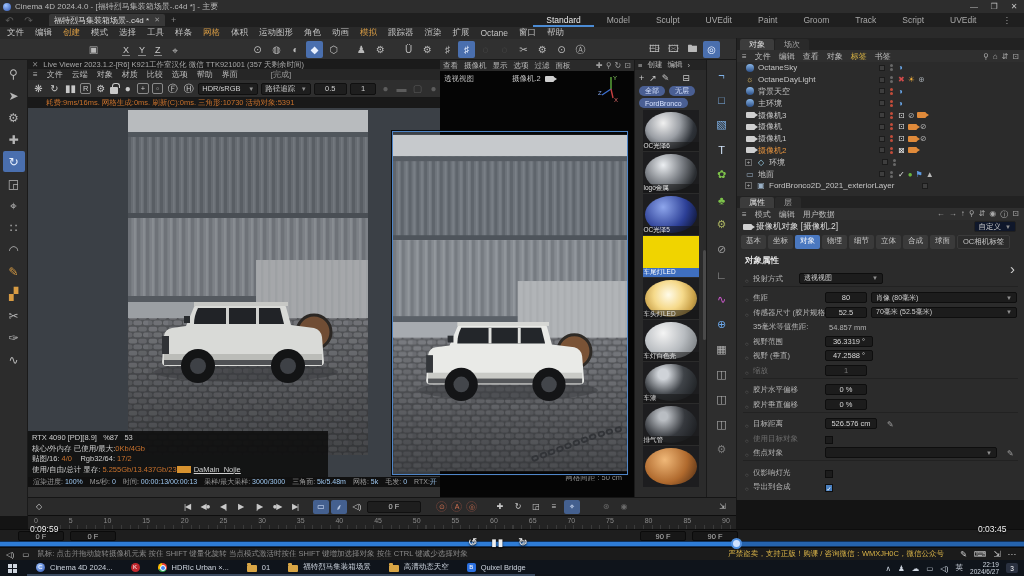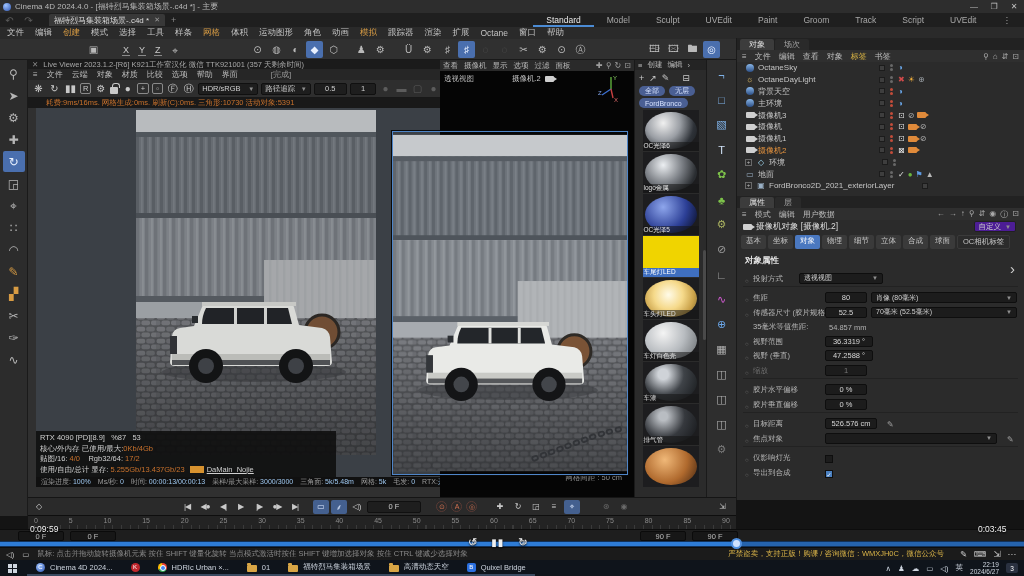--- a/index.html
+++ b/index.html
@@ -38,21 +38,21 @@
 .lvtitle{height:9px;background:#1b1b1b;display:flex;align-items:center;font-size:7.5px;color:#a8a8a8;gap:5px;padding-left:4px}
 .lvmenu{height:11px;background:#262626;display:flex;align-items:center;gap:9px;font-size:8px;color:#bdbdbd;padding-left:5px}
 .lvdone{color:#9a9a9a;margin-left:24px}
 .lvtools{height:18px;background:#2e2e2e;display:flex;align-items:center;gap:3px;padding-left:4px;border-bottom:1px solid #181818}
 .lvico{width:15px;height:14px;display:inline-flex;align-items:center;justify-content:center;color:#c9c9c9;font-size:10px}
 .lvbox{border:1px solid #8a8a8a;border-radius:2px;width:13px;height:11px;display:inline-flex;align-items:center;justify-content:center;font-size:7.5px;color:#c9c9c9}
 .combo{background:#1e1e1e;border:1px solid #101010;border-radius:2px;height:12px;display:inline-flex;align-items:center;font-size:7.5px;color:#cfcfcf;padding:0 3px;gap:3px}
 .combo .car{font-size:6px;color:#8f8f8f}
 .nfield{background:#1e1e1e;border:1px solid #101010;border-radius:2px;height:12px;display:inline-flex;align-items:center;justify-content:center;font-size:7.5px;color:#cfcfcf}
 .lvstats{height:10px;background:#191919;color:#c8712c;font-size:7.5px;display:flex;align-items:center;padding-left:18px;white-space:nowrap}
-.lvcanvas{position:absolute;left:8px;top:48px;width:412px;height:379px;background:#3b4046;overflow:hidden}
+.lvcanvas{position:absolute;left:0;top:48px;width:412px;height:379px;background:#3b4046;overflow:hidden}
 .lockico{width:9px;height:7px;border-radius:1px;background:#c9c9c9;position:relative;margin-top:4px}
 .lockico::before{content:"";position:absolute;top:-4px;left:1.5px;width:6px;height:4px;border:1.5px solid #c9c9c9;border-bottom:none;border-radius:3px 3px 0 0}
 .ovstats{position:absolute;left:0;bottom:10px;width:300px;background:rgba(14,14,14,.88);font-size:7.5px;color:#cfcfcf;padding:2px 4px;line-height:10.5px;white-space:nowrap}
 .ovstats .v{color:#c8712c}
 .chip{display:inline-flex;align-items:center;gap:3px}
 .chip i{width:14px;height:7px;background:#d7922f;display:inline-block}
 .chip u{color:#d0d0d0}
 .lvstatus{position:absolute;left:0;bottom:0;width:412px;height:10px;background:#101010;display:flex;align-items:center;gap:7px;font-size:7px;color:#9a9a9a;padding-left:5px;white-space:nowrap}
 .lvstatus b{color:#9ec7ef;font-weight:normal}
 
@@ -100,21 +100,21 @@
 .oico{width:10px;display:inline-flex;justify-content:center;font-size:8px}
 .sky{width:8px;height:8px;border-radius:50%;background:linear-gradient(#89b6e8,#2c4f86)}
 .exp{width:7px;height:7px;border:1px solid #6a6a6a;color:#bbb;font-size:6px;line-height:5px;text-align:center;margin-right:1px}
 .chk{width:6px;height:6px;background:#3e3e3e;border:1px solid #1c1c1c}
 .dots{display:flex;flex-direction:column;gap:1px;margin:0 2px}
 .d{width:3px;height:3px;border-radius:50%;background:#686868}
 .d.r{background:#c24c3a}
 .tags{display:flex;gap:3px;align-items:center;font-size:8px}
 
 .atitle{height:13px;display:flex;align-items:center;gap:4px;font-size:8.5px;color:#dedede;padding-left:6px}
-.preset{margin-left:auto;margin-right:8px;background:#4c1d95;border:1px solid #202020;border-radius:2px;font-size:7.5px;color:#cfcfcf;height:11px;display:inline-flex;align-items:center;padding:0 4px;gap:4px}
+.preset{margin-left:auto;margin-right:8px;background:#0f172a;border:1px solid #202020;border-radius:2px;font-size:7.5px;color:#cfcfcf;height:11px;display:inline-flex;align-items:center;padding:0 4px;gap:4px}
 .chips{display:flex;flex-wrap:nowrap;gap:2px;padding:2px 4px;font-size:7.5px}
 .chips span{background:#3a3a3a;color:#c5c5c5;border-radius:2px;padding:1px 5px;white-space:nowrap}
 .chips span.act{background:#4a78c0;color:#fff}
 .chips span.tag{background:none;border:1px solid #3a3a3a}
 .asec{font-size:8.5px;color:#e2e2e2;padding:4px 0 2px 8px;font-weight:bold}
 .arow{height:14.5px;display:flex;align-items:flex-end;font-size:7.5px;color:#b8b8b8;position:relative;padding-left:8px}
 .arow .o{color:#777;font-size:6px;width:8px}
 .arow label{width:108px;white-space:nowrap;overflow:hidden}
 .arow.dis{color:#6e6e6e}
 .ain{position:absolute;left:88px;background:#1c1c1c;border:1px solid #0e0e0e;border-radius:2px;height:11px;display:inline-flex;align-items:center;justify-content:center;color:#d5d5d5;font-size:7.5px;padding:0 2px}
@@ -389,21 +389,21 @@
     <div class="lvcanvas">
       <div class="abs" style="left:100px;top:2px;width:240px;height:345px;filter:brightness(.93) saturate(.95)">
         <svg class="scene" viewBox="0 0 240 345">
             <use href="#scene"></use>
           </svg>
       </div>
       <div class="ovstats">
         <div><span>RTX 4090 [PD][8.9]</span>&nbsp;&nbsp;&nbsp;<span>%87</span>&nbsp;&nbsp;&nbsp;<span>53</span></div>
         <div><span>核心/外内存 已使用/最大:</span><span class="v">0Kb/4Gb</span></div>
         <div><span>贴图/16:</span> <span class="v">4/0</span>&nbsp;&nbsp;&nbsp;&nbsp;<span>Rgb32/64:</span> <span class="v">17/2</span></div>
-        <div class="row" style="gap:5px">
+        <div class="row" style="">
             <span><span>使用/自由/总计 显存:</span> <span class="v">5.255Gb/13.437Gb/23</span></span>
             <span class="chip">
               <i></i>
               <u>DaMain_Nojie</u>
             </span>
           </div>
       </div>
       <div class="lvstatus">
         <span><span>渲染进度:</span> <b>100%</b></span>
         <span><span>Ms/秒:</span> <b>0</b></span>
@@ -821,20 +821,25 @@
         <span class="o">○</span>
         <label>胶片垂直偏移</label>
         <span class="ain" style="width:42px">0 %</span>
       </div>
     <div class="hr"></div>
     <div class="arow">
         <span class="o">○</span>
         <label>目标距离</label>
         <span class="ain" style="width:52px">526.576 cm</span>
         <span class="pick" style="position:absolute;left:146px">✎</span>
+      </div>
+    <div class="arow dis">
+        <span class="o">○</span>
+        <label>使用目标对象</label>
+        <span class="abox"></span>
       </div>
     <div class="arow">
         <span class="o">○</span>
         <label>焦点对象</label>
         <span class="acombo" style="left:88px;width:172px">
           <span></span>
           <span class="car">▼</span>
         </span>
         <span class="pick" style="position:absolute;left:266px">✎</span>
       </div>

